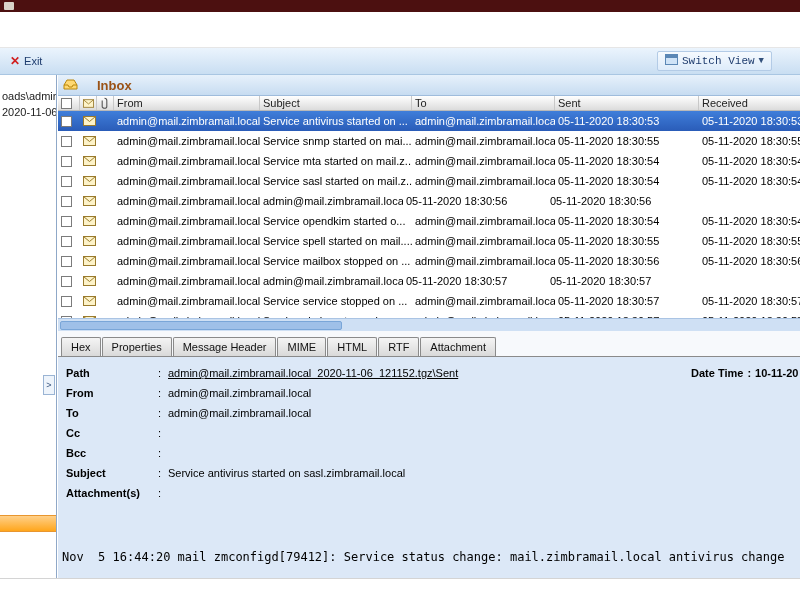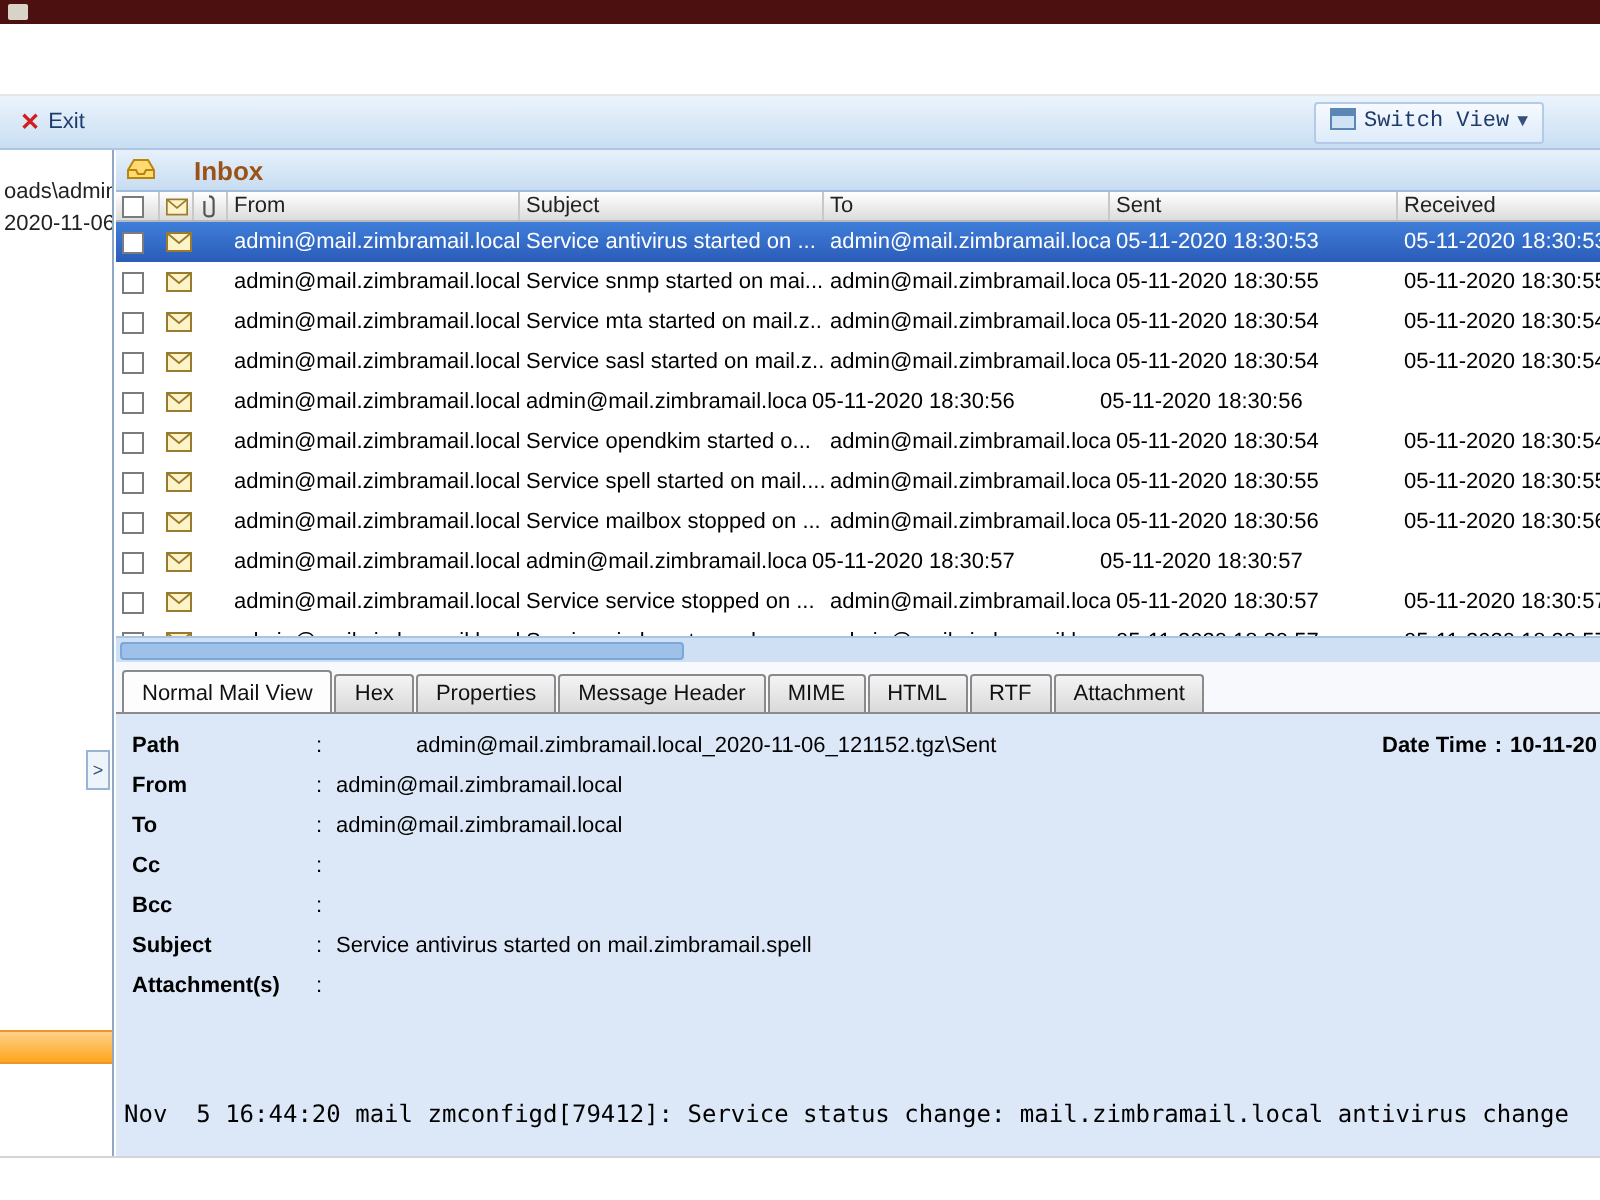--- a/index.html
+++ b/index.html
@@ -46,21 +46,21 @@
   .tab{flex:none;padding:3px 9px 3px 9px;margin-right:1px;border:1px solid #8a8a8a;border-bottom:none;border-radius:2px 2px 0 0;background:linear-gradient(#f4f4f4,#d9d9d9);font-size:11px;color:#111;}
   .tab.active{background:#fdfdfd;padding-top:5px;position:relative;z-index:2;}
 
   
   .detail{position:absolute;left:0;top:282px;right:0;bottom:0;background:#dce8f7;overflow:hidden;}
   .fields{position:absolute;left:8px;top:6px;right:260px;}
   .f-row{display:flex;line-height:20px;align-items:center;}
   .f-label{width:92px;font-weight:bold;flex:none;}
   .f-colon{width:10px;flex:none;}
   .f-value{white-space:nowrap;}
-  .f-value.link{margin-left:40px;}
+  .f-value.link{text-decoration:underline;}
   .datetime{position:absolute;left:633px;top:6px;font-weight:bold;white-space:nowrap;line-height:20px;}
   .dt-colon{padding:0 4px;}
   .body-preview{position:absolute;left:4px;top:193px;white-space:pre;font-family:"DejaVu Sans Mono",monospace;font-size:12px;color:#000;}
 
   .footer{position:absolute;left:0;top:578px;width:100%;height:22px;background:#fff;border-top:1px solid #d4d4d4;box-sizing:border-box;}
 </style>
 </head>
 <body>
 
 <div class="window">
@@ -314,21 +314,20 @@
           <span class="c t" style="width:144px">05-11-2020 18:30:57</span>
           <span class="c t" style="width:160px">05-11-2020 18:30:57</span>
         </div>
       </div>
 
     <div class="hscroll">
       <div class="hthumb"></div>
     </div>
 
     <div class="tabstrip" id="tabs">
-        <div class="tab active">Normal Mail View</div>
         <div class="tab">Hex</div>
         <div class="tab">Properties</div>
         <div class="tab">Message Header</div>
         <div class="tab">MIME</div>
         <div class="tab">HTML</div>
         <div class="tab">RTF</div>
         <div class="tab">Attachment</div>
       </div>
 
     <div class="detail">
@@ -354,21 +353,21 @@
             <span class="f-value"></span>
           </div>
           <div class="f-row">
             <span class="f-label">Bcc</span>
             <span class="f-colon">:</span>
             <span class="f-value"></span>
           </div>
           <div class="f-row">
             <span class="f-label">Subject</span>
             <span class="f-colon">:</span>
-            <span class="f-value">Service antivirus started on mail.zimbramail.spell</span>
+            <span class="f-value">Service antivirus started on sasl.zimbramail.local</span>
           </div>
           <div class="f-row">
             <span class="f-label">Attachment(s)</span>
             <span class="f-colon">:</span>
             <span class="f-value"></span>
           </div>
         </div>
       <div class="datetime">
         <span>Date Time</span><span class="dt-colon">:</span><span>10-11-20</span>
       </div>

